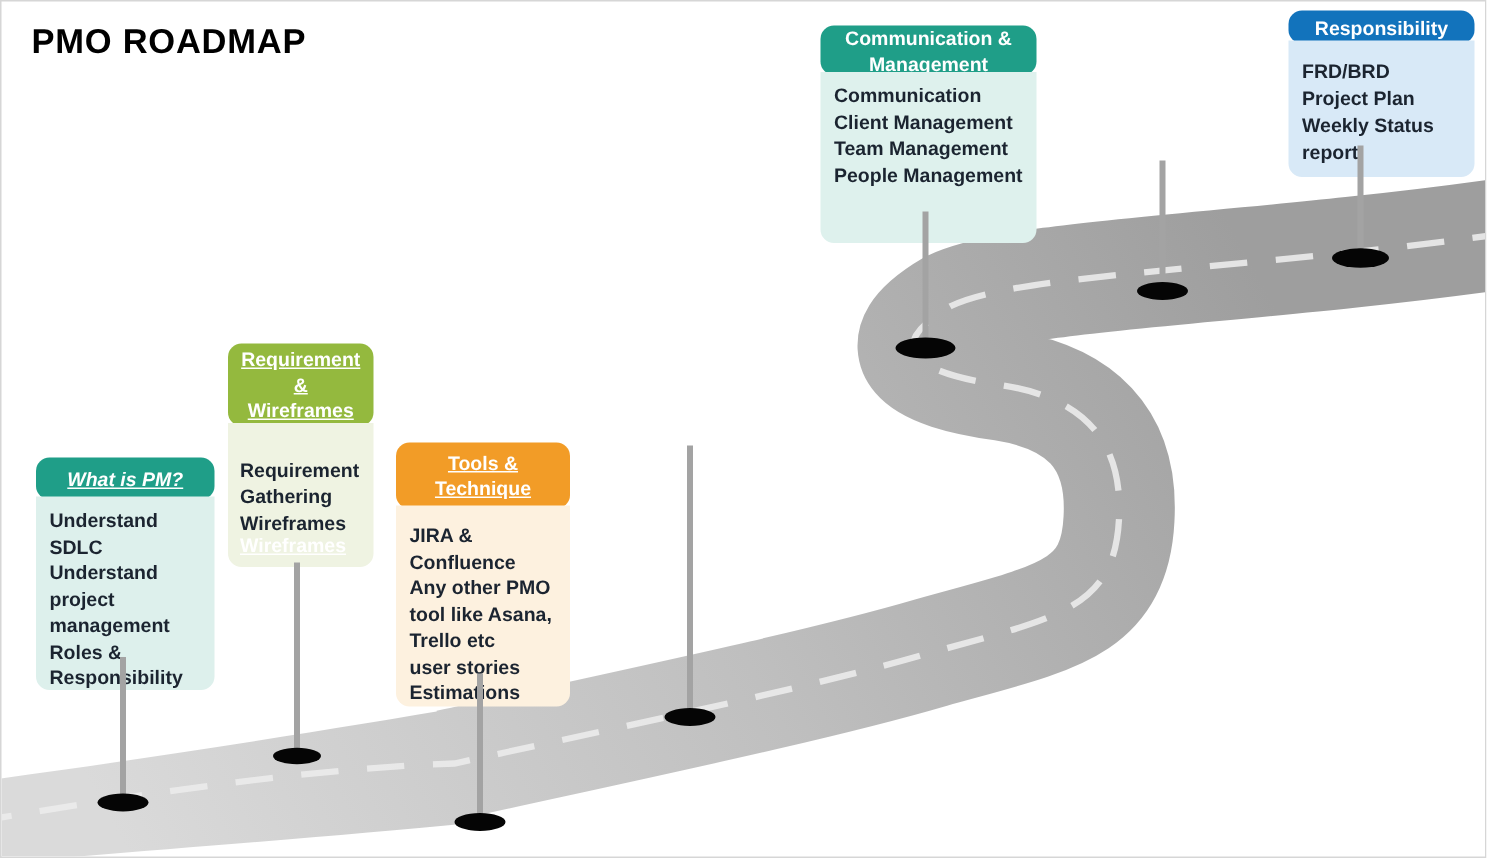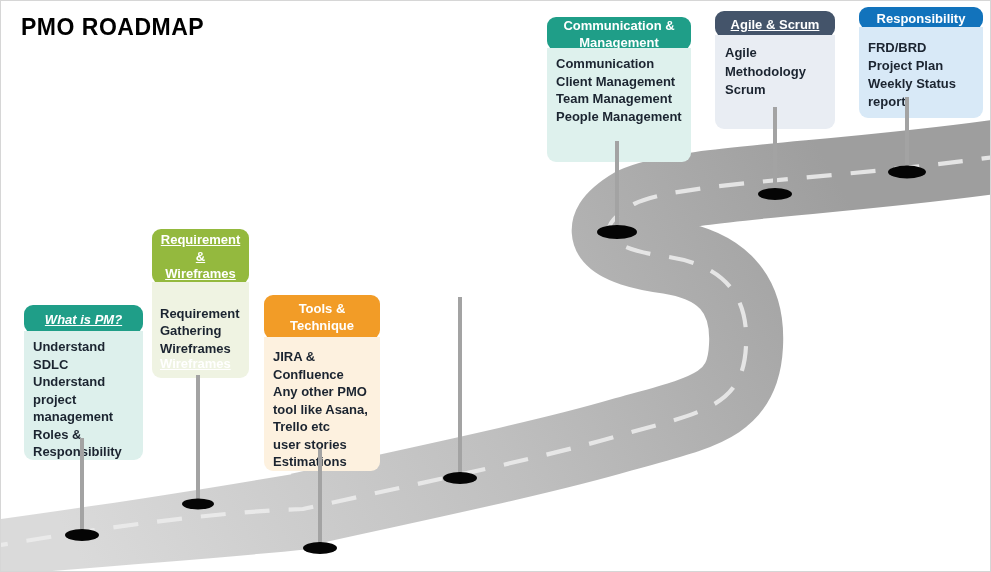--- a/index.html
+++ b/index.html
@@ -82,47 +82,41 @@
 Wireframes</div>
     <div class="bd" style="background-color: rgb(239, 243, 226);">
       <span>Requirement
 Gathering
 Wireframes</span>
       <span class="ghost">Wireframes</span>
     </div>
   </div>
 
   <div class="card c3">
-    <div class="hd" style="background-color: rgb(242, 156, 39); ">Tools &amp;
+    <div class="hd" style="background-color: rgb(242, 156, 39); text-decoration: underline;">Tools &amp;
 Technique</div>
     <div class="bd" style="background-color: rgb(253, 241, 223);">JIRA &amp;
 Confluence
 Any other PMO
 tool like Asana,
 Trello etc
 user stories
 Estimations</div>
   </div>
 
 
   <div class="card c5">
     <div class="hd" style="background-color: rgb(31, 158, 136); text-decoration: none;">Communication &amp;
 Management</div>
     <div class="bd" style="background-color: rgb(222, 241, 237);">Communication
 Client Management
 Team Management
 People Management</div>
   </div>
 
-  <div class="card c6">
-    <div class="hd" style="background-color: rgb(68, 84, 106); text-decoration: underline;">Agile &amp; Scrum</div>
-    <div class="bd" style="background-color: rgb(233, 237, 243);">Agile
-Methodology
-Scrum</div>
-  </div>
 
   <div class="card c7">
     <div class="hd" style="background-color: rgb(18, 115, 188); text-decoration: none;">Responsibility</div>
     <div class="bd" style="background-color: rgb(216, 233, 247);">FRD/BRD
 Project Plan
 Weekly Status
 report</div>
   </div>
 
   <svg class="layer" width="989" height="570" viewBox="0 0 989 570">

